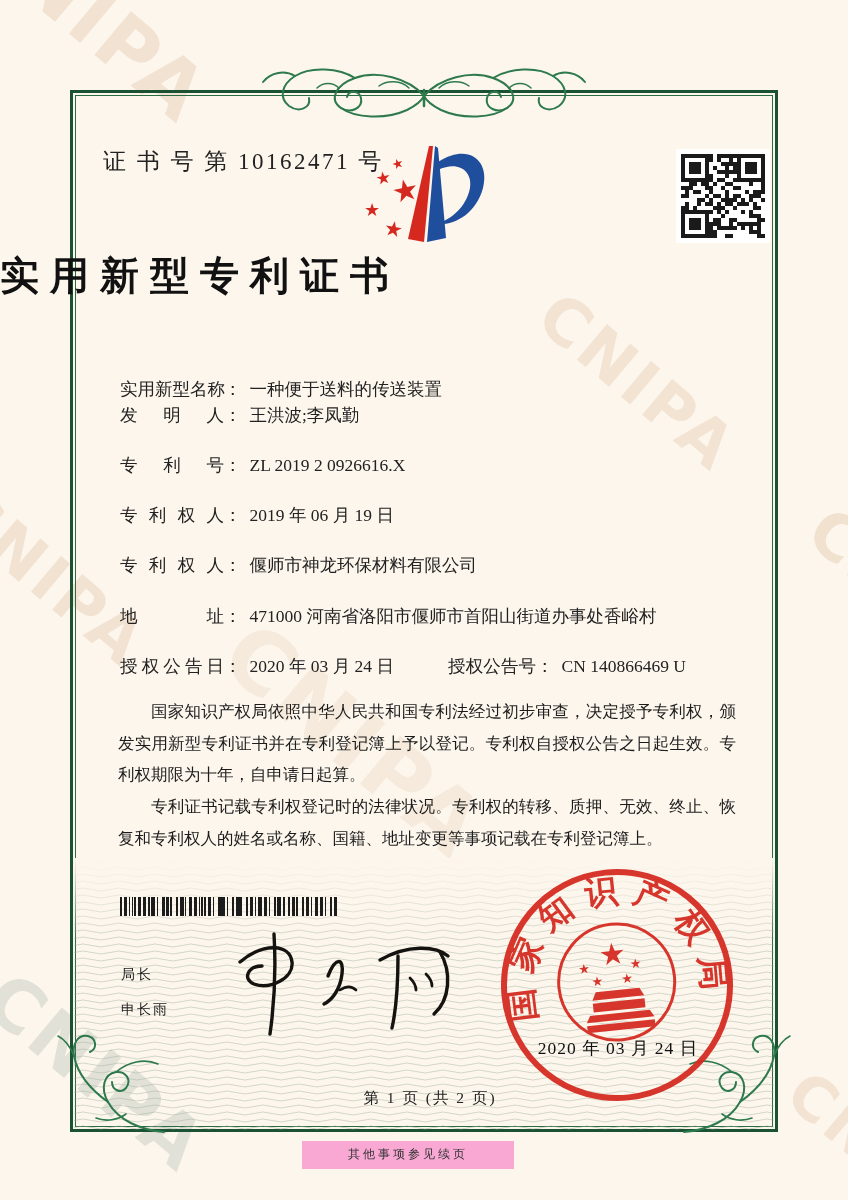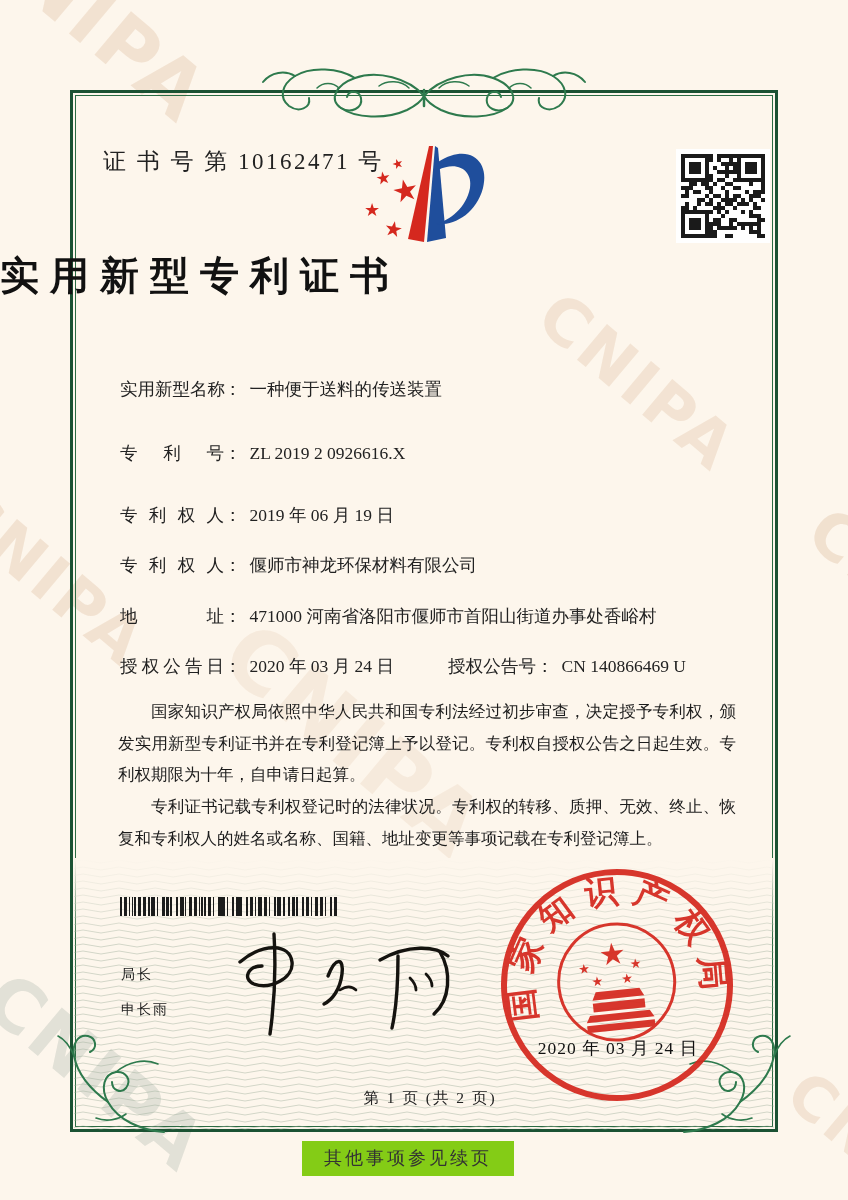--- a/index.html
+++ b/index.html
@@ -31,21 +31,21 @@
   .cert-number{ position:absolute; left:103px; top:146px; font-size:23px; letter-spacing:2.5px; color:#222; }
 
   .logo{ position:absolute; left:352px; top:124px; }
   .qr-wrap{ position:absolute; left:676px; top:149px; width:94px; height:94px; background:#fff; padding:5px; }
 
   .title{ position:absolute; left:0; top:249px; width:100%; text-align:left; font-size:39px; font-weight:bold; letter-spacing:11px; color:#111; }
 
   .field{ position:absolute; font-size:17.5px; color:#222; white-space:nowrap; }
   .flabel{ display:inline-block; width:104px; text-align:justify; text-align-last:justify; }
   .fvalue{ margin-left:8px; }
-  .f1{ left:120px; top:352px;margin-top:25px; } .f2{ left:120px; top:403px; } .f3{ left:120px; top:441px; }
+  .f1{ left:120px; top:352px;margin-top:25px; } .f2{ left:120px; top:403px; } .f3{ left:120px; top:453px; }
   .f4{ left:120px; top:503px; } .f5{ left:120px; top:553px; } .f6{ left:120px; top:604px; }
   .f7{ left:120px; top:654px; } .f8{ left:448px; top:654px; }
   .f8 .flabel{ width:88px; }
 
   .body-text{ position:absolute; left:118px; top:696px; width:618px; font-size:16.5px; line-height:1.92; text-align:justify; color:#1c1c1c; }
   .body-text p{ text-indent:2em; }
 
   .barcode{ position:absolute; left:120px; top:897px; width:217px; height:19px;
     background-image:
       repeating-linear-gradient(90deg,#1c1c1c 0 2px,transparent 2px 4px,#1c1c1c 4px 7px,transparent 7px 9px,#1c1c1c 9px 10px,transparent 10px 14px),
@@ -54,21 +54,21 @@
 
   .director-title{ position:absolute; left:121px; top:966px; font-family:"Liberation Sans","DejaVu Sans",sans-serif; font-size:14px; color:#222; letter-spacing:2px; }
   .director-name{ position:absolute; left:121px; top:1001px; font-family:Liberation Serif, serif; font-size:14px; color:#222; letter-spacing:2px; }
   .signature{ position:absolute; left:212px; top:928px; }
 
   .seal{ position:absolute; left:496px; top:864px; width:242px; height:242px; transform:rotate(-6deg); opacity:.93; }
   .seal-date{ position:absolute; left:506px; top:1036px; width:224px; text-align:center; font-size:17.5px; color:#111; letter-spacing:1px; }
 
   .page-num{ position:absolute; left:0; top:1088px; width:100%; text-align:center; font-size:15.5px; letter-spacing:2px; color:#222;padding-left:12px; }
 
-  .footer-note{ position:absolute; left:302px; top:1141px; width:212px; text-align:center; font-size:18px; letter-spacing:3px; color:#333; background:#84cc16; padding:5px 0 6px; }
+  .footer-note{ position:absolute; left:302px; top:1141px; width:212px; text-align:center; font-size:12px; letter-spacing:3px; color:#333; background:#f9a8d4; padding:5px 0 6px; }
 </style>
 </head>
 <body>
 
 <div class="page">
 
   <div class="wm wm1">CNIPA</div>
   <div class="wm wm2">CNIPA</div>
   <div class="wm wm3">CNIPA</div>
   <div class="wm wm4">CNIPA</div>
@@ -291,20 +291,21 @@
         <rect x="64" y="8" width="12" height="12" fill="#1a1a1a"></rect>
         <rect x="0" y="56" width="28" height="28" fill="#1a1a1a"></rect>
         <rect x="4" y="60" width="20" height="20" fill="#fff"></rect>
         <rect x="8" y="64" width="12" height="12" fill="#1a1a1a"></rect>
       </svg>
   </div>
 
   <div class="title">实用新型专利证书</div>
 
   <div class="field f1"><span class="flabel">实用新型名称</span><span>：</span><span class="fvalue">一种便于送料的传送装置</span></div>
+  <div class="field f2"><span class="flabel">发明人</span><span>：</span><span class="fvalue">王洪波;李凤勤</span></div>
   <div class="field f3"><span class="flabel">专利号</span><span>：</span><span class="fvalue">ZL 2019 2 0926616.X</span></div>
   <div class="field f4"><span class="flabel">专利权人</span><span>：</span><span class="fvalue">2019 年 06 月 19 日</span></div>
   <div class="field f5"><span class="flabel">专利权人</span><span>：</span><span class="fvalue">偃师市神龙环保材料有限公司</span></div>
   <div class="field f6"><span class="flabel">地址</span><span>：</span><span class="fvalue">471000 河南省洛阳市偃师市首阳山街道办事处香峪村</span></div>
   <div class="field f7"><span class="flabel">授权公告日</span><span>：</span><span class="fvalue">2020 年 03 月 24 日</span></div>
   <div class="field f8"><span class="flabel">授权公告号</span><span>：</span><span class="fvalue">CN 140866469 U</span></div>
 
   <div class="body-text">
     <p>国家知识产权局依照中华人民共和国专利法经过初步审查，决定授予专利权，颁发实用新型专利证书并在专利登记簿上予以登记。专利权自授权公告之日起生效。专利权期限为十年，自申请日起算。</p>
     <p>专利证书记载专利权登记时的法律状况。专利权的转移、质押、无效、终止、恢复和专利权人的姓名或名称、国籍、地址变更等事项记载在专利登记簿上。</p>

